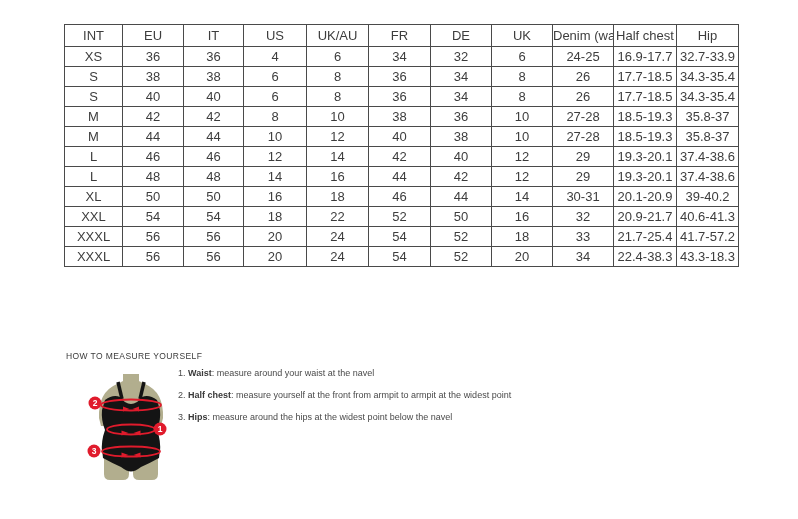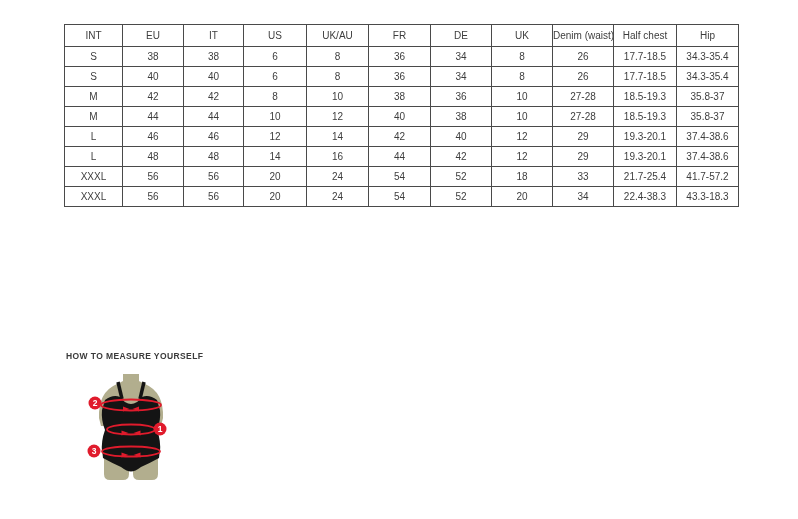--- a/index.html
+++ b/index.html
@@ -13,42 +13,42 @@
     overflow: hidden;
   }
 
   
   .size-table {
     position: absolute;
     left: 64px; top: 24px;
     width: 674px;
     border-collapse: collapse;
     table-layout: fixed;
-    font-size: 10px;
+    font-size: 13px;
     color: #3d3d3d;
     border-radius: 13px;
   }
   .size-table th, .size-table td {
     border: 1px solid #4a4a4a;
     text-align: center;
     vertical-align: middle;
     font-weight: normal;
     padding: 0;
     white-space: nowrap;
     overflow: hidden;
   }
   .size-table thead th { height: 22px; }
   .size-table tbody td { height: 20px; }
 
   
   .measure-heading {
     position: absolute;
     left: 66px; top: 351px;
     font-size: 8.5px;
-    font-weight: bold;
+    font-weight: normal;
     letter-spacing: 0.4px;
     color: #3a3a3a;
   }
   .figure-wrap {
     position: absolute;
     left: 75px; top: 372px;
     width: 120px; height: 132px;
   }
   .instructions {
     position: absolute;
@@ -106,20 +106,33 @@
         <th>FR</th>
         <th>DE</th>
         <th>UK</th>
         <th>Denim (waist)</th>
         <th>Half chest</th>
         <th>Hip</th>
       </tr>
   </thead>
   <tbody id="table-body">
       <tr>
+        <td>XS</td>
+        <td>36</td>
+        <td>36</td>
+        <td>4</td>
+        <td>6</td>
+        <td>34</td>
+        <td>32</td>
+        <td>6</td>
+        <td>24-25</td>
+        <td>16.9-17.7</td>
+        <td>32.7-33.9</td>
+      </tr>
+      <tr>
         <td>S</td>
         <td>38</td>
         <td>38</td>
         <td>6</td>
         <td>8</td>
         <td>36</td>
         <td>34</td>
         <td>8</td>
         <td>26</td>
         <td>17.7-18.5</td>
@@ -184,20 +197,46 @@
         <td>14</td>
         <td>16</td>
         <td>44</td>
         <td>42</td>
         <td>12</td>
         <td>29</td>
         <td>19.3-20.1</td>
         <td>37.4-38.6</td>
       </tr>
       <tr>
+        <td>XL</td>
+        <td>50</td>
+        <td>50</td>
+        <td>16</td>
+        <td>18</td>
+        <td>46</td>
+        <td>44</td>
+        <td>14</td>
+        <td>30-31</td>
+        <td>20.1-20.9</td>
+        <td>39-40.2</td>
+      </tr>
+      <tr>
+        <td>XXL</td>
+        <td>54</td>
+        <td>54</td>
+        <td>18</td>
+        <td>22</td>
+        <td>52</td>
+        <td>50</td>
+        <td>16</td>
+        <td>32</td>
+        <td>20.9-21.7</td>
+        <td>40.6-41.3</td>
+      </tr>
+      <tr>
         <td>XXXL</td>
         <td>56</td>
         <td>56</td>
         <td>20</td>
         <td>24</td>
         <td>54</td>
         <td>52</td>
         <td>18</td>
         <td>33</td>
         <td>21.7-25.4</td>
@@ -252,13 +291,16 @@
     <circle class="red-fill" cx="20" cy="31" r="6.5"></circle>
     <text class="badge-num" x="20" y="34">2</text>
     <circle class="red-fill" cx="85" cy="57" r="6.5"></circle>
     <text class="badge-num" x="85" y="60">1</text>
     <circle class="red-fill" cx="19" cy="79" r="6.5"></circle>
     <text class="badge-num" x="19" y="82">3</text>
   </svg>
 </div>
 
 <ol class="instructions" id="instructions">
+    <li><span>1. </span><span class="term">Waist</span><span>: measure around your waist at the navel</span></li>
+    <li><span>2. </span><span class="term">Half chest</span><span>: measure yourself at the front from armpit to armpit at the widest point</span></li>
+    <li><span>3. </span><span class="term">Hips</span><span>: measure around the hips at the widest point below the navel</span></li>
   </ol>
 
 </body></html>

